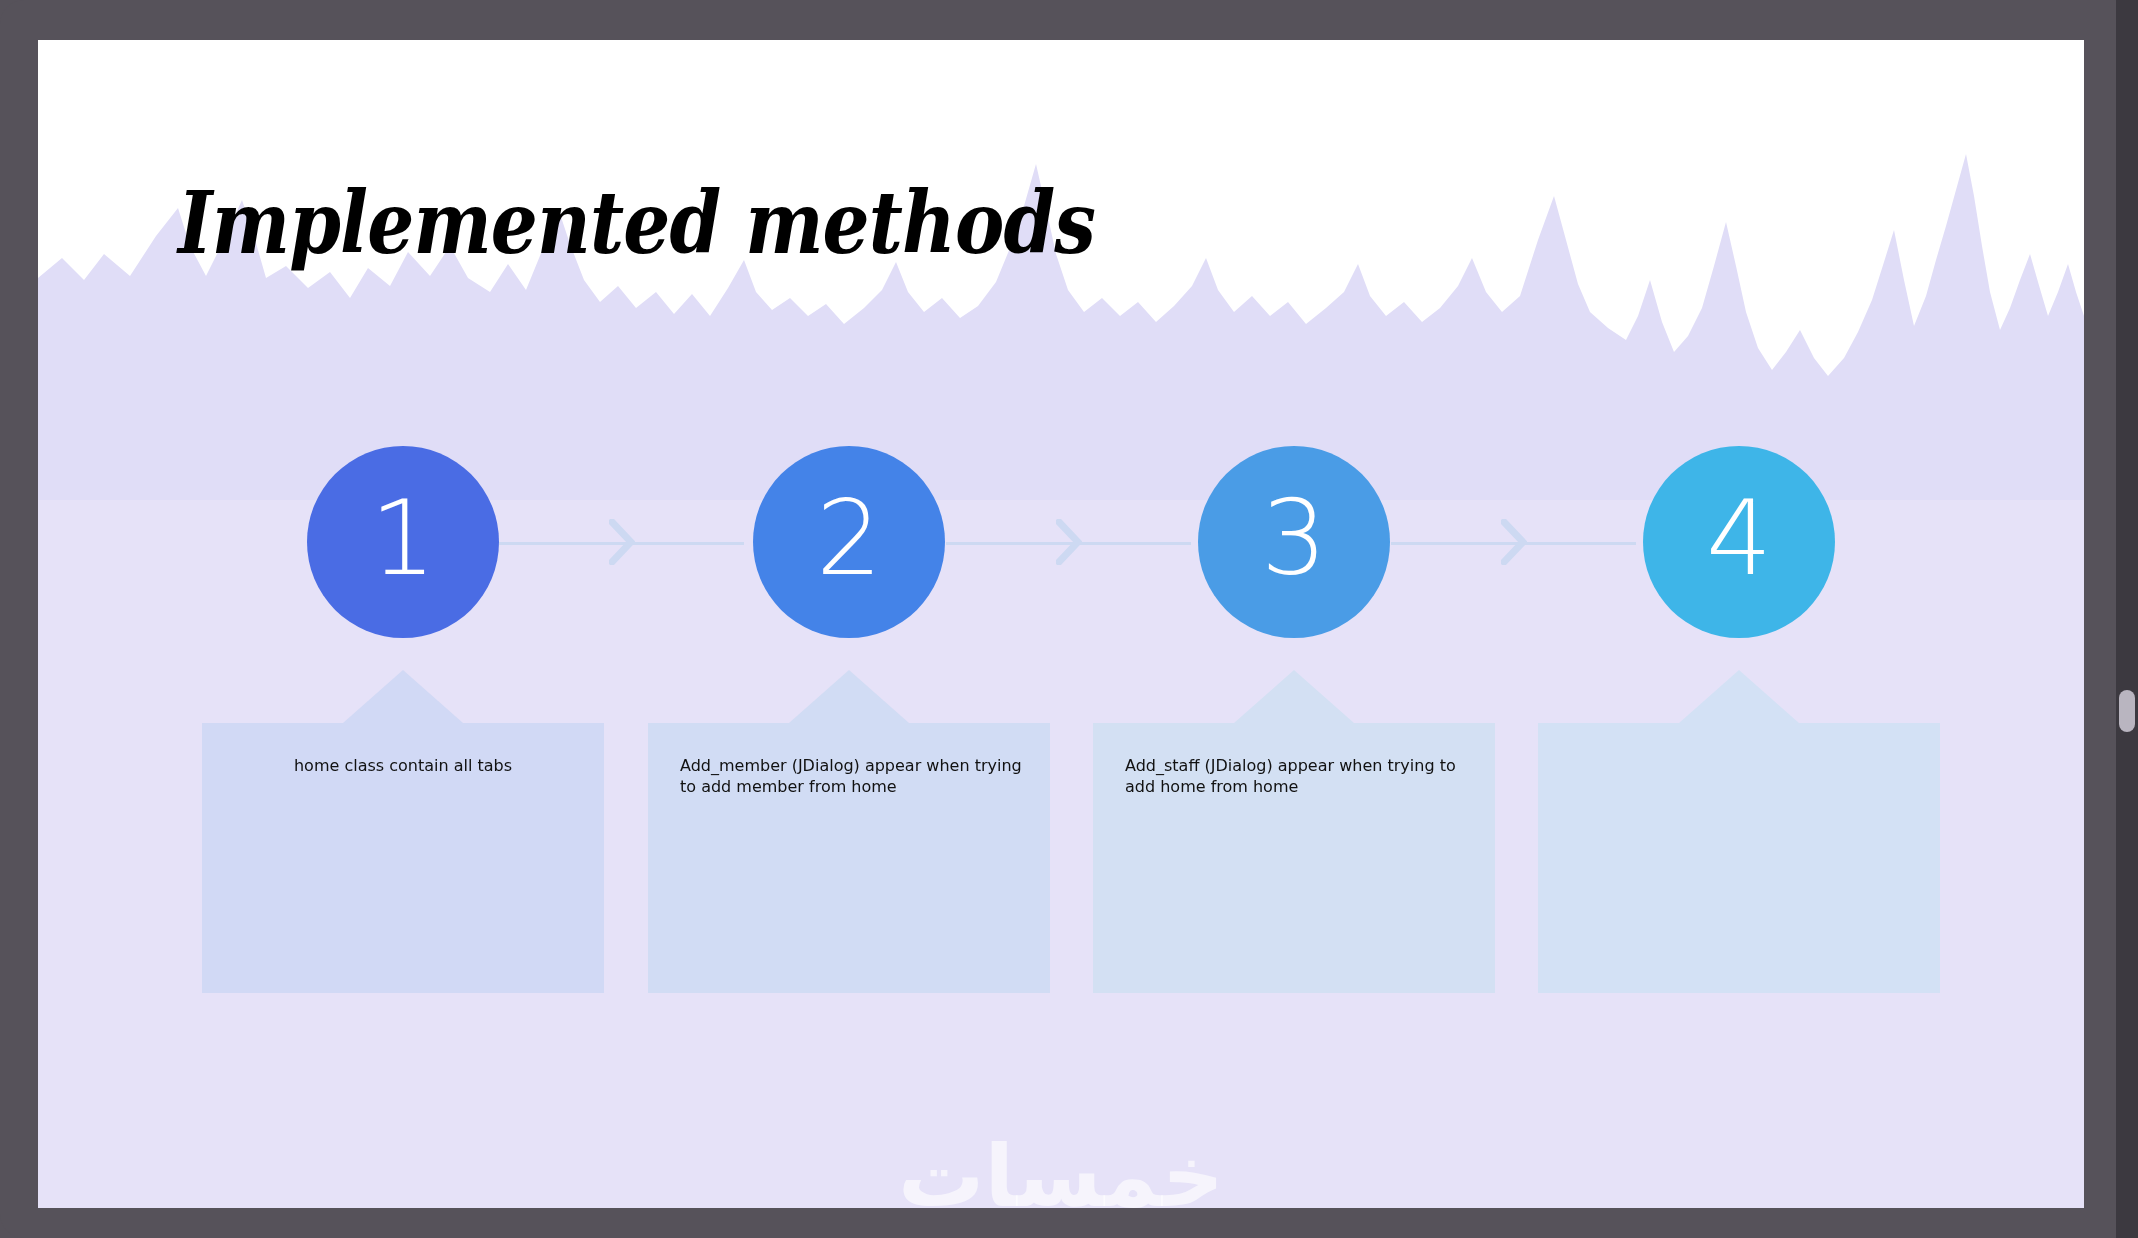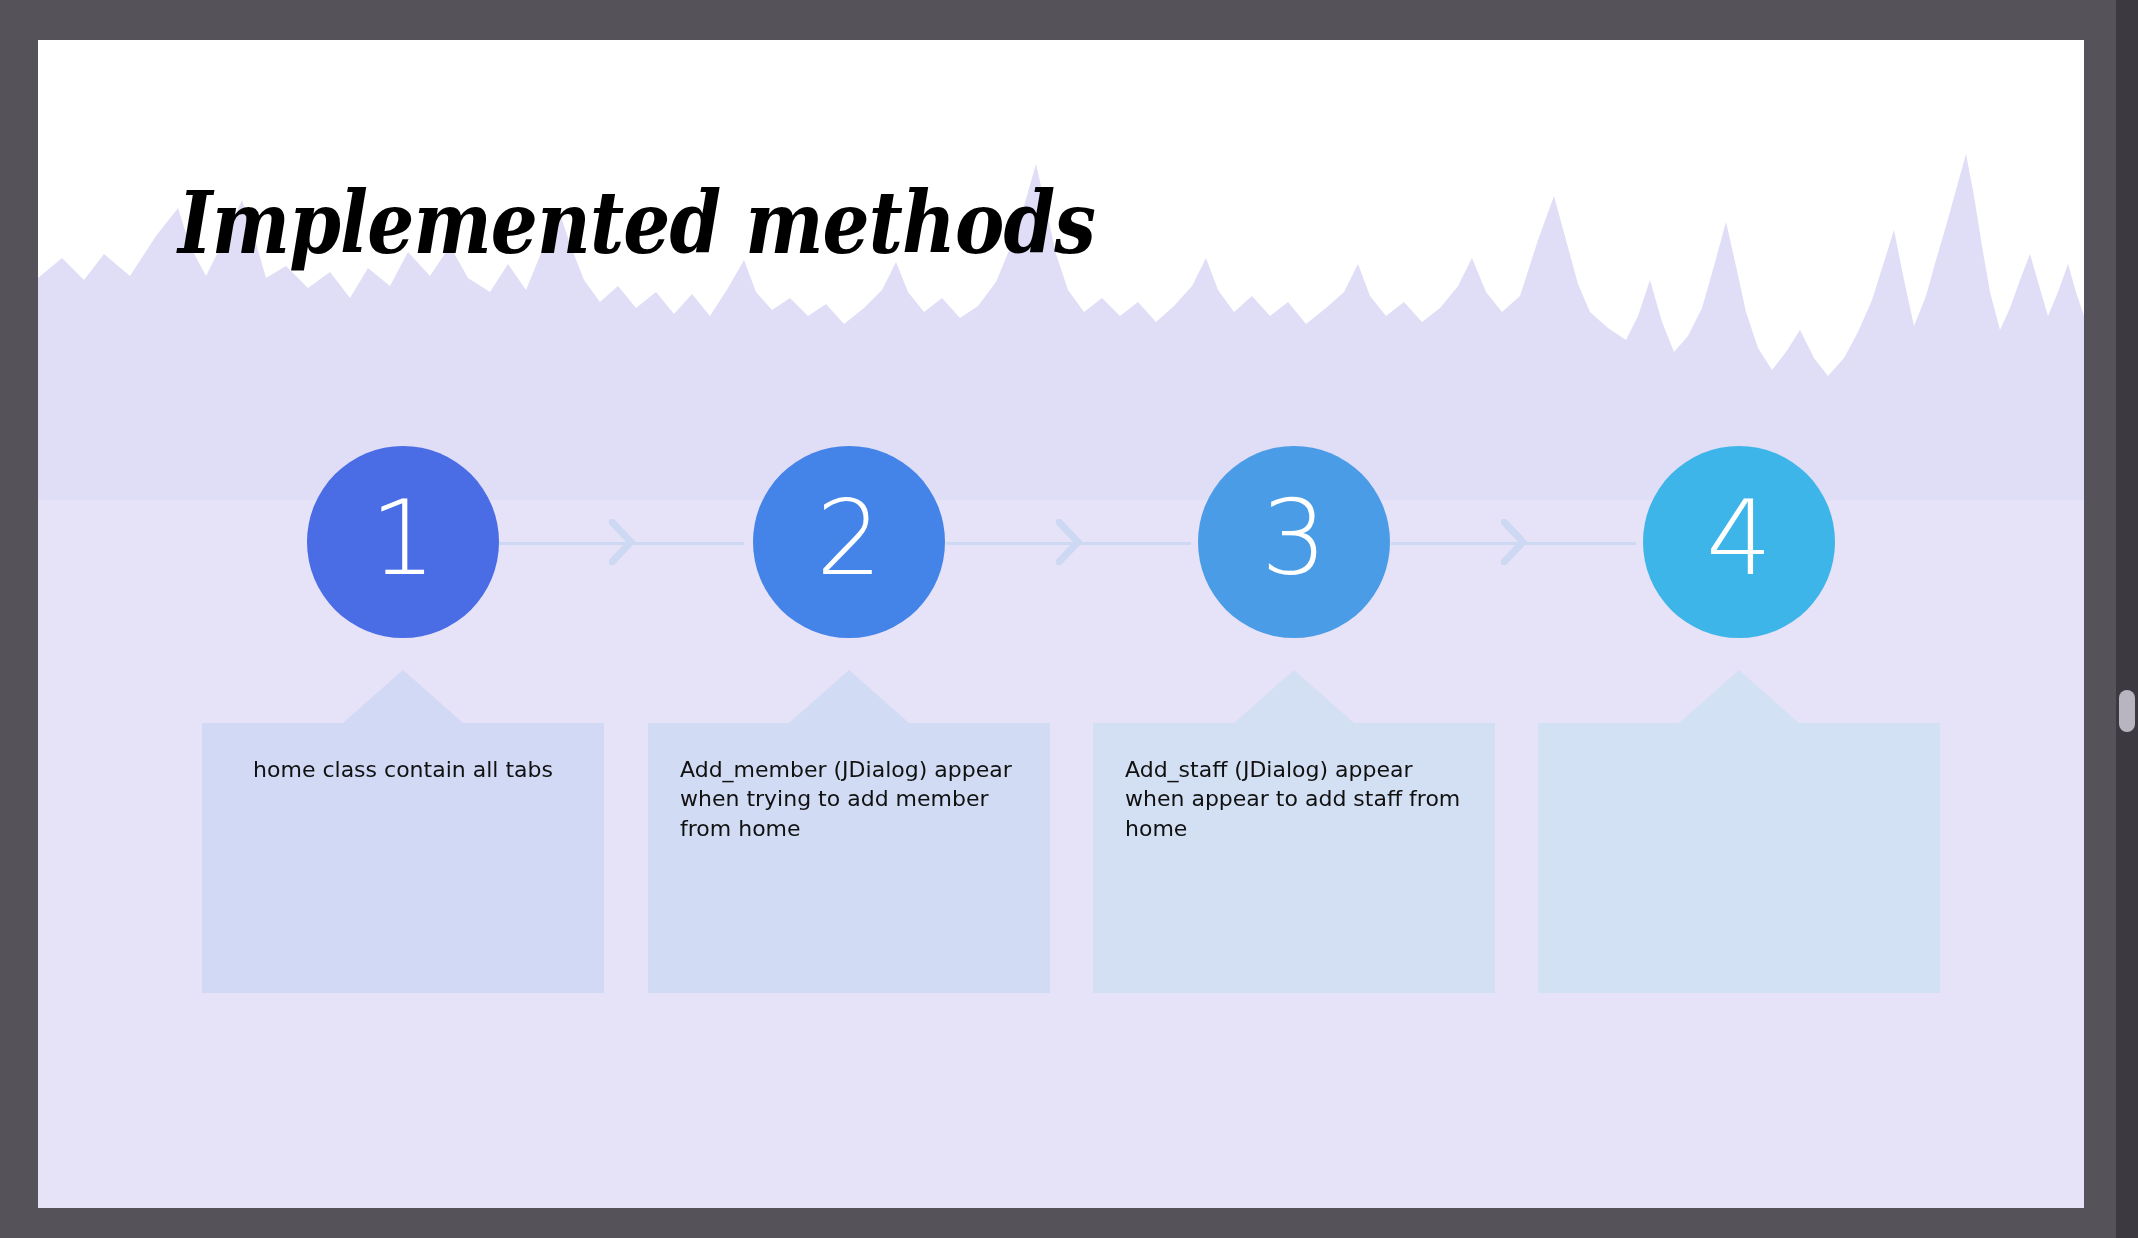--- a/index.html
+++ b/index.html
@@ -159,21 +159,21 @@
     left: 0; top: 0;
     width: 100%;
     height: 100%;
   }
   .card-text {
     position: absolute;
     left: 32px;
     top: 32px;
     right: 22px;
     font-family: "DejaVu Sans", "Liberation Sans", sans-serif;
-    font-size: 22px;
+    font-size: 16px;
     line-height: 1.33;
     color: #111111;
     white-space: pre-line;
   }
   .card-text.centered { left: 0; right: 0; text-align: center; padding: 0 18px; }
 
   
   #watermark {
     position: absolute;
     left: 0;
@@ -239,21 +239,21 @@
 
       <div class="card" style="left:610px">
         <div class="card-pointer" style="border-bottom: 53px solid rgb(209, 220, 244);"></div>
         <div class="card-body" style="background: rgb(209, 220, 244);"></div>
         <div class="card-text">Add_member (JDialog) appear when trying to add member from home</div>
       </div>
 
       <div class="card" style="left:1055px">
         <div class="card-pointer" style="border-bottom: 53px solid rgb(211, 224, 243);"></div>
         <div class="card-body" style="background: rgb(211, 224, 243);"></div>
-        <div class="card-text">Add_staff (JDialog) appear when appear to add staff from home</div>
+        <div class="card-text">Add_staff (JDialog) appear when trying to add home from home</div>
       </div>
 
       <div class="card" style="left:1500px">
         <div class="card-pointer" style="border-bottom: 53px solid rgb(211, 225, 245);"></div>
         <div class="card-body" style="background: rgb(211, 225, 245);"></div>
       </div>
 
     </div>
 
     <div id="timeline">
@@ -293,20 +293,21 @@
       </div>
       <div class="step-circle" style="left: 1160px; background: rgb(74, 156, 230);">
         <span class="step-number">3</span>
       </div>
       <div class="step-circle" style="left: 1605px; background: rgb(62, 181, 232);">
         <span class="step-number">4</span>
       </div>
 
     </div>
 
+    <div id="watermark">خمسات</div>
 
   </div>
 
   <div id="scrollbar-track" style="background: rgb(60, 57, 64);">
     <div id="scrollbar-thumb" style="background: rgb(185, 181, 192);"></div>
   </div>
 
 </div>
 
 </body></html>

